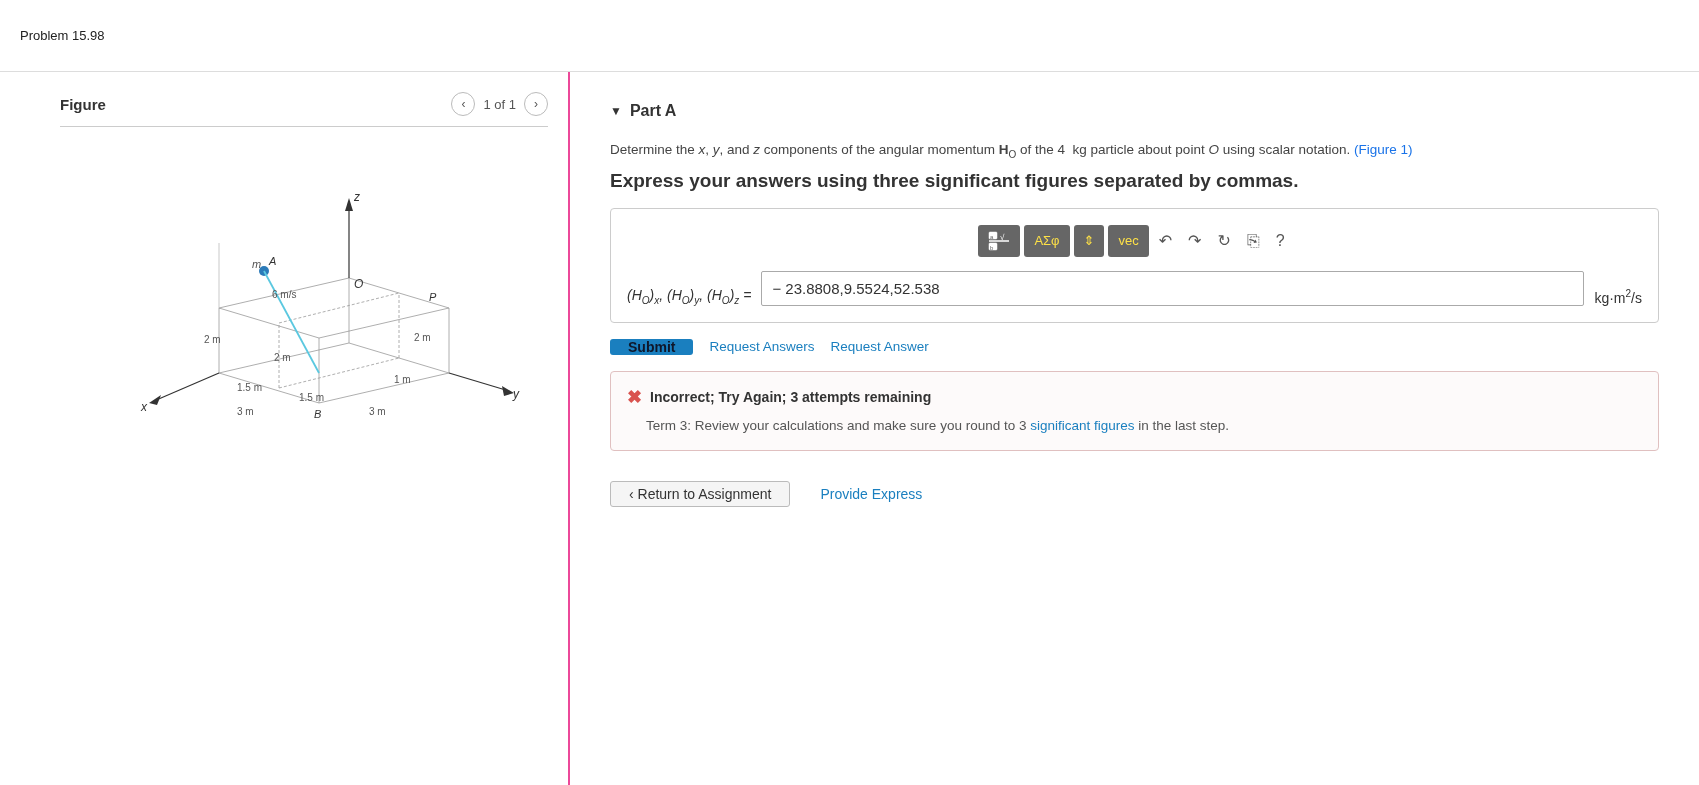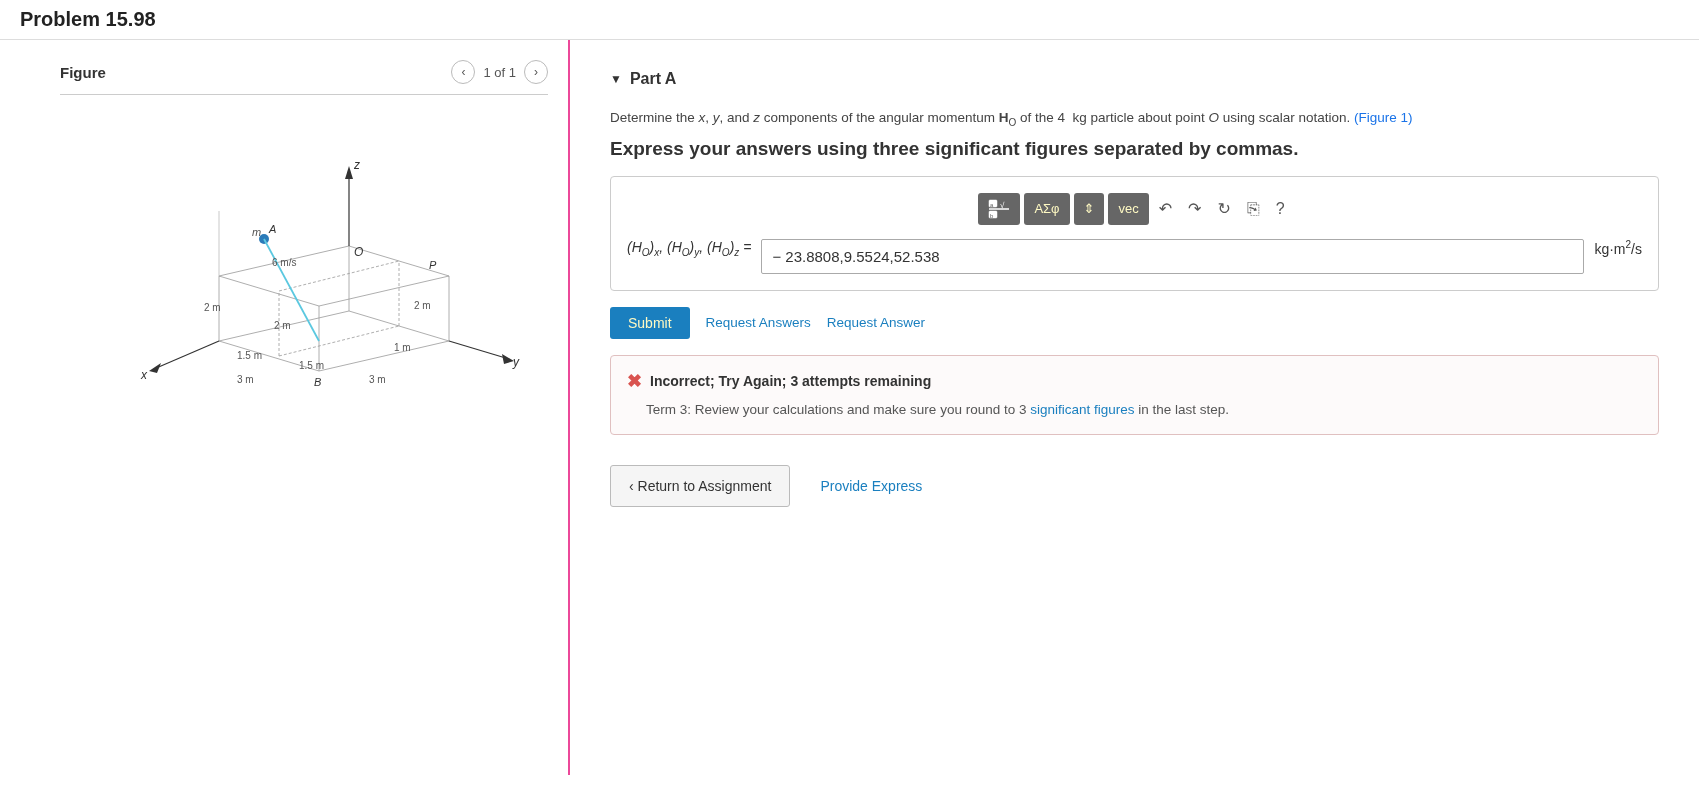--- a/index.html
+++ b/index.html
@@ -1,22 +1,22 @@
 <!DOCTYPE html>
 <html><head>
   <meta charset="utf-8">
   <style>
     * { box-sizing: border-box; margin: 0; padding: 0; }
     body { font-family: Arial, sans-serif; font-size: 14px; color: #333; background: #fff; }
 
     .page-header {
-      padding: 8px 20px;
+      padding: 28px 20px;
       border-bottom: 1px solid #ddd;
-      font-size: 20px;
-      font-weight: bold;
+      font-size: 13px;
+      font-weight: normal;
       color: #222;
     }
 
     .main-layout {
       display: flex;
       height: calc(100vh - 50px);
     }
 
     .left-panel {
       width: 530px;
@@ -127,21 +127,21 @@
     .toolbar {
       display: flex;
       align-items: center;
       gap: 4px;
       margin-bottom: 14px;
       justify-content: center;
     }
 
     .toolbar-btn {
       background: #666;
-      color: #fef9c3;
+      color: #fde047;
       border: none;
       border-radius: 3px;
       padding: 5px 10px;
       cursor: pointer;
       font-size: 13px;
       height: 32px;
       display: flex;
       align-items: center;
       justify-content: center;
     }
@@ -156,21 +156,21 @@
     }
 
     .toolbar-btn.square-icon {
       background: #666;
       color: white;
       min-width: 32px;
     }
 
     .input-row {
       display: flex;
-      align-items: flex-start;
+      align-items: flex-end;
       gap: 10px;
     }
 
     .math-label {
       font-size: 14px;
       color: #333;
       white-space: nowrap;
       font-style: italic;
     }
 
@@ -192,27 +192,27 @@
 
     .action-row {
       display: flex;
       align-items: center;
       gap: 16px;
       margin-bottom: 16px;
     }
 
     .submit-btn {
       background: #1a7fbf;
-      color: #fef9c3;
+      color: #0f172a;
       border: none;
       border-radius: 3px;
-      padding: 8px 18px;
-      font-size: 14px;
-      cursor: pointer;
-      font-weight: normal;
+      padding: 0 18px;
+      font-size: 14px;
+      cursor: pointer;
+      font-weight: bold;
     }
 
     .link-btn {
       background: none;
       border: none;
       color: #1a7fbf;
       font-size: 13.5px;
       cursor: pointer;
       text-decoration: none;
     }
@@ -260,21 +260,21 @@
       display: flex;
       align-items: center;
       gap: 30px;
       margin-top: 20px;
     }
 
     .return-btn {
       background: #f5f5f5;
       border: 1px solid #bbb;
       border-radius: 3px;
-      padding: 12px 18px;
+      padding: 4px 18px;
       font-size: 14px;
       cursor: pointer;
       color: #333;
       display: flex;
       align-items: center;
       gap: 6px;
     }
 
     .provide-feedback-link {
       color: #1a7fbf;

